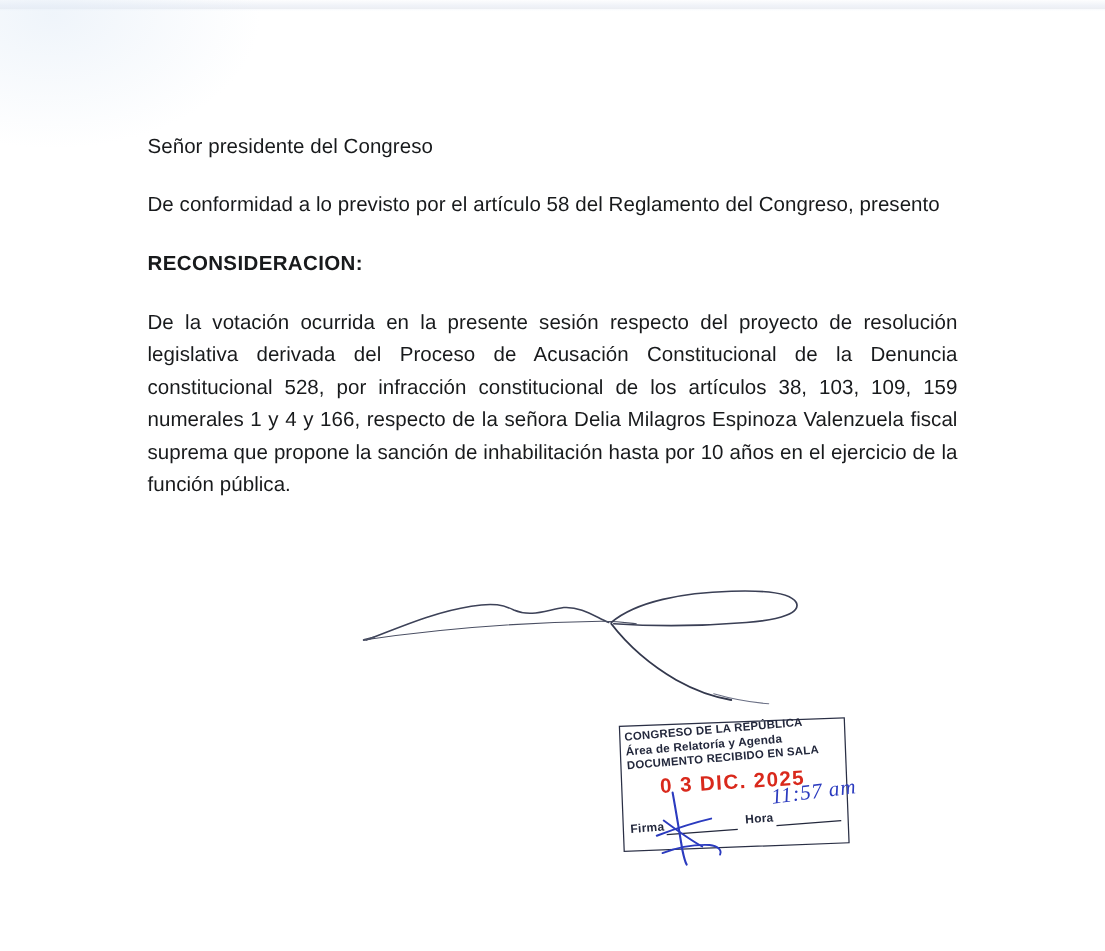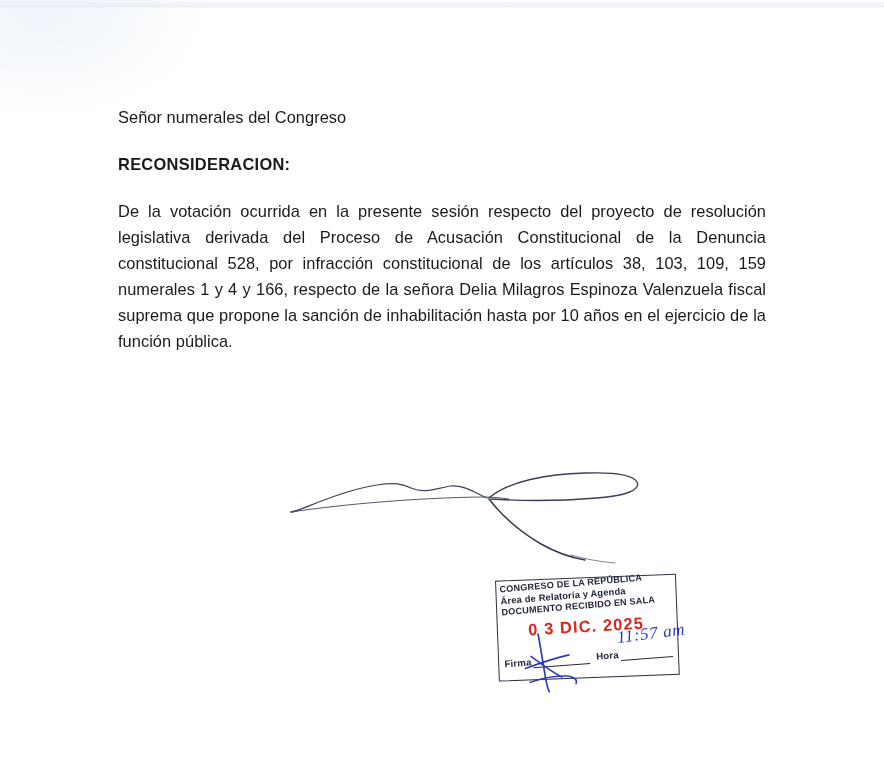--- a/index.html
+++ b/index.html
@@ -208,21 +208,22 @@
   }
 </style>
 </head>
 <body>
 
 <div class="scan-top-edge"></div>
 <div class="scan-top-line"></div>
 <div class="scan-tint-left"></div>
 
 <div class="doc">
-  <p class="para">Señor numerales del Congreso</p>
+  <p class="para">Señor presidente del Congreso</p>
+  <p class="para">De conformidad a lo previsto por el artículo 58 del Reglamento del Congreso, presento</p>
   <p class="para heading">RECONSIDERACION:</p>
   <p class="para justified">De la votación ocurrida en la presente sesión respecto del proyecto de resolución legislativa derivada del Proceso de Acusación Constitucional de la Denuncia constitucional 528, por infracción constitucional de los artículos 38, 103, 109, 159 numerales 1 y 4 y 166, respecto de la señora Delia Milagros Espinoza Valenzuela fiscal suprema que propone la sanción de inhabilitación hasta por 10 años en el ejercicio de la función pública.</p>
 </div>
 
 <div class="signature">
   <svg width="370" height="105" viewBox="0 0 370 105" fill="none" xmlns="http://www.w3.org/2000/svg">
     <path d="M8 52 C 30 44, 60 30, 92 25 C 110 22, 118 24, 126 28
              C 140 34, 152 28, 166 26 C 180 25, 192 34, 202 38" stroke="#3d4258" stroke-width="1.25" stroke-linecap="round" fill="none"></path>
     <path d="M6 52 C 60 44, 130 38, 196 37 C 210 37, 216 38, 224 39" stroke="#4a4f63" stroke-width="0.95" stroke-linecap="round" fill="none"></path>
     <path d="M204 38 C 224 21, 262 14, 300 13 C 330 12, 348 15, 352 22

